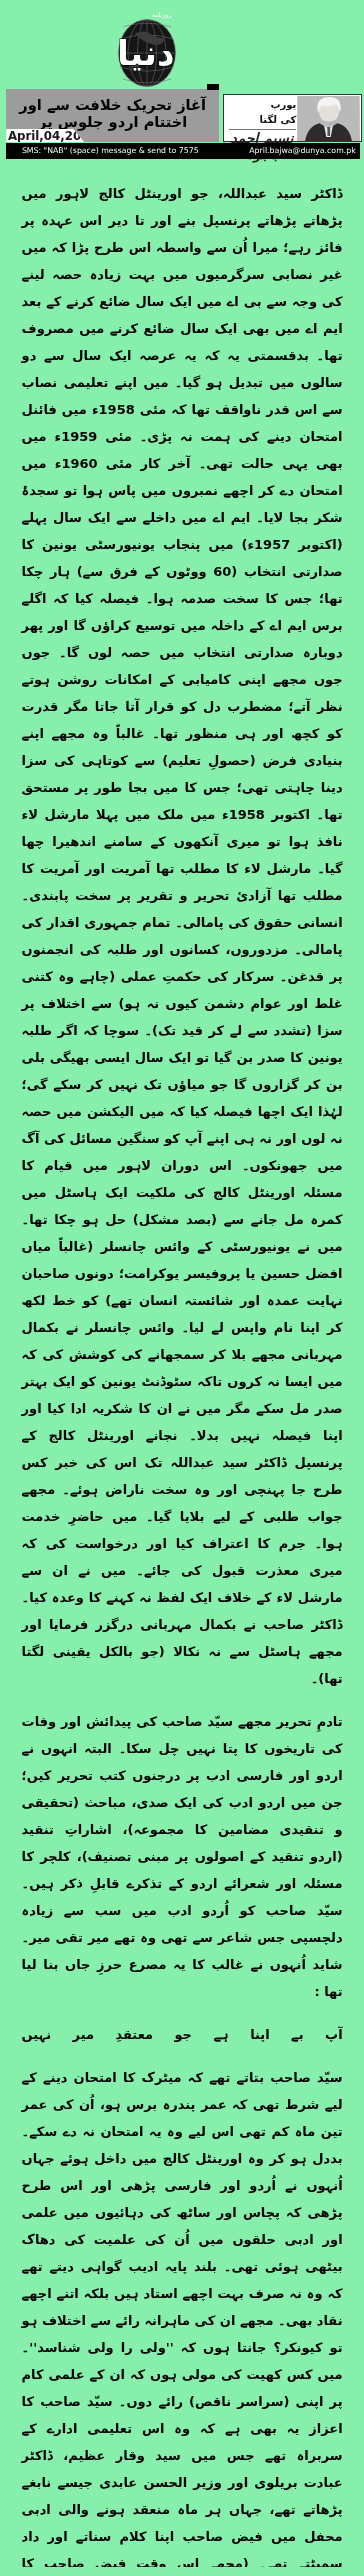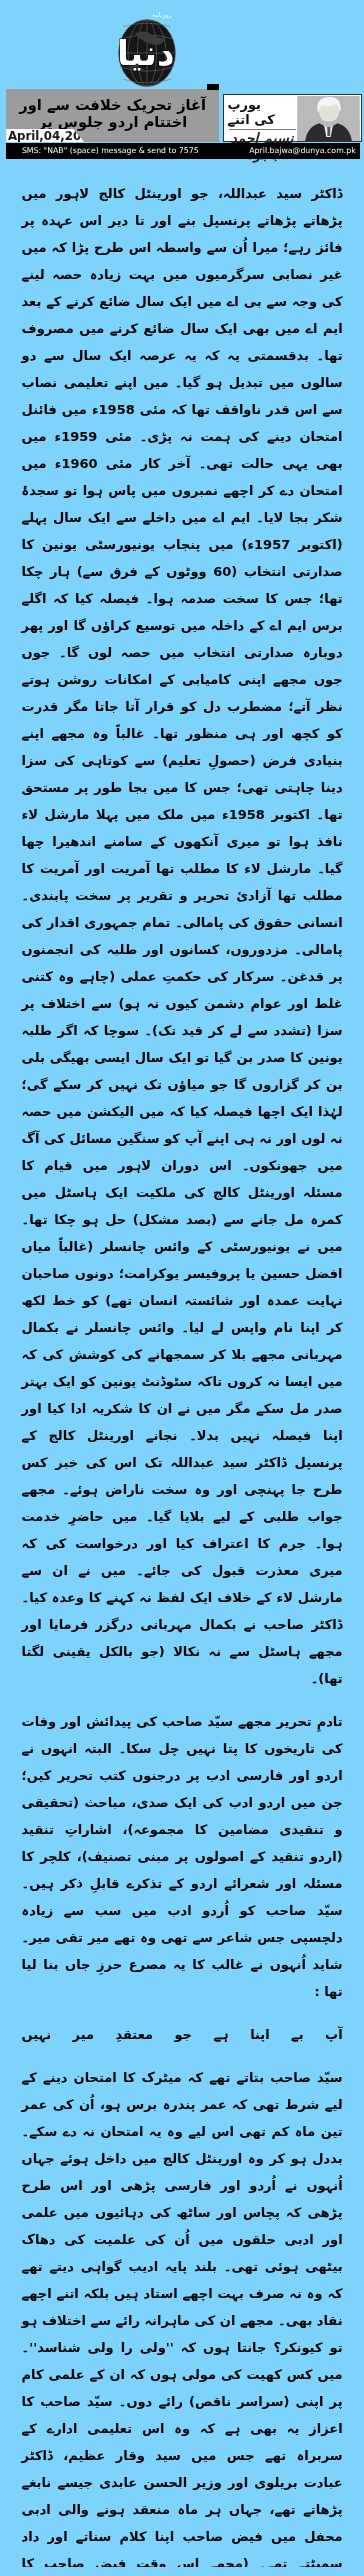--- a/index.html
+++ b/index.html
@@ -1,37 +1,37 @@
 <!DOCTYPE html>
 <html lang="ur" style="font-size:9px"><head>
 <meta charset="utf-8">
 <style>
   html,body{margin:0;padding:0;background:#fff;}
-  .page{position:relative;width:364px;height:2576px;background:#7dd3fc;overflow:hidden;
+  .page{position:relative;width:364px;height:2576px;background:#86efac;overflow:hidden;
         font-family:"DejaVu Sans",sans-serif;}
 
   
   .logo{position:absolute;left:118px;top:7.8px;width:58px;height:80px;}
 
   
   .headline-box{position:absolute;left:6.2px;top:89px;width:213px;height:53px;background:#9c9c9c;}
   .headline{position:absolute;top:6.7px;left:3.4px;right:3.4px;text-align:center;direction:rtl;
             font-size:14.6px;font-weight:bold;color:#000;}
   .black-notch{position:absolute;left:207px;top:84px;width:12.3px;height:6.2px;background:#000;}
   .date-tab{position:absolute;left:6.2px;top:129px;width:78px;height:13px;background:#ffffff;
             clip-path:polygon(0 0,86% 0,100% 100%,0 100%);display:flex;align-items:center;}
   .date-text{font-size:11.8px;font-weight:bold;color:#1a1a1a;padding-left:1.7px;white-space:nowrap;}
 
   
   .author-box{position:absolute;left:223px;top:94px;width:139px;height:48px;background:#fff;
               border:0.6px solid #333;box-sizing:border-box;}
   .author-photo{position:absolute;right:0.6px;top:0.6px;width:63px;height:45px;
                 background:linear-gradient(#efefef,#c6c6c6);overflow:hidden;}
-  .column-title{position:absolute;left:3.4px;top:2.2px;width:69px;text-align:left;direction:rtl;
-                font-size:13px;line-height:15px;font-weight:bold;color:#111;}
+  .column-title{position:absolute;left:3.4px;top:2.2px;width:69px;text-align:right;direction:rtl;
+                font-size:10px;line-height:15px;font-weight:bold;color:#111;}
   .author-divider{position:absolute;left:4.5px;top:34px;width:67px;border-top:0.6px solid #777;}
   .author-signature{position:absolute;left:3.4px;top:35px;width:69px;text-align:center;direction:rtl;
                     font-size:14px;font-weight:bold;font-style:italic;color:#222;}
 
   
   .contact-bar{position:absolute;left:6.2px;top:143px;width:354px;height:15.7px;background:#000;
                color:#fff;display:flex;align-items:center;justify-content:space-between;
                font-size:7.8px;}
   .sms-text{margin-left:15.7px;white-space:nowrap;}
   .email-text{margin-right:4.5px;white-space:nowrap;}
@@ -73,21 +73,21 @@
     <div class="headline">آغاز تحریک خلافت سے اور اختتام اردو جلوس پر</div>
   </div>
   <div class="black-notch"></div>
   <div class="date-tab">
     <span class="date-text">April,04,2026</span>
   </div>
 
   <div class="author-box">
     <div class="column-title">
       <div>یورپ</div>
-      <div>کی اتنے</div>
+      <div>کی لگتا</div>
     </div>
     <div class="author-divider"></div>
     <div class="author-signature">نسیم احمد باجوہ</div>
     <div class="author-photo">
       <svg width="63" height="45" viewBox="0 0 112 81">
         <rect width="112" height="81" fill="#b9b9b9"></rect>
         <path d="M38,22 q0,-16 19,-16 q19,0 19,16 l-2,12 q-3,12 -17,12 q-14,0 -17,-12z" fill="#e3e0da"></path>
         <path d="M36,18 q2,-16 21,-16 q20,0 21,17 q1,6 -2,10 q0,-12 -8,-14 q-12,6 -22,2 q-8,4 -8,14 q-3,-6 -2,-13z" fill="#f4f4f4"></path>
         <path d="M14,81 q4,-26 26,-32 l16,10 l16,-10 q22,6 26,32z" fill="#2c2c2c"></path>
         <path d="M48,52 l8,8 l8,-8 l-4,22 l-8,0z" fill="#efefef"></path>

